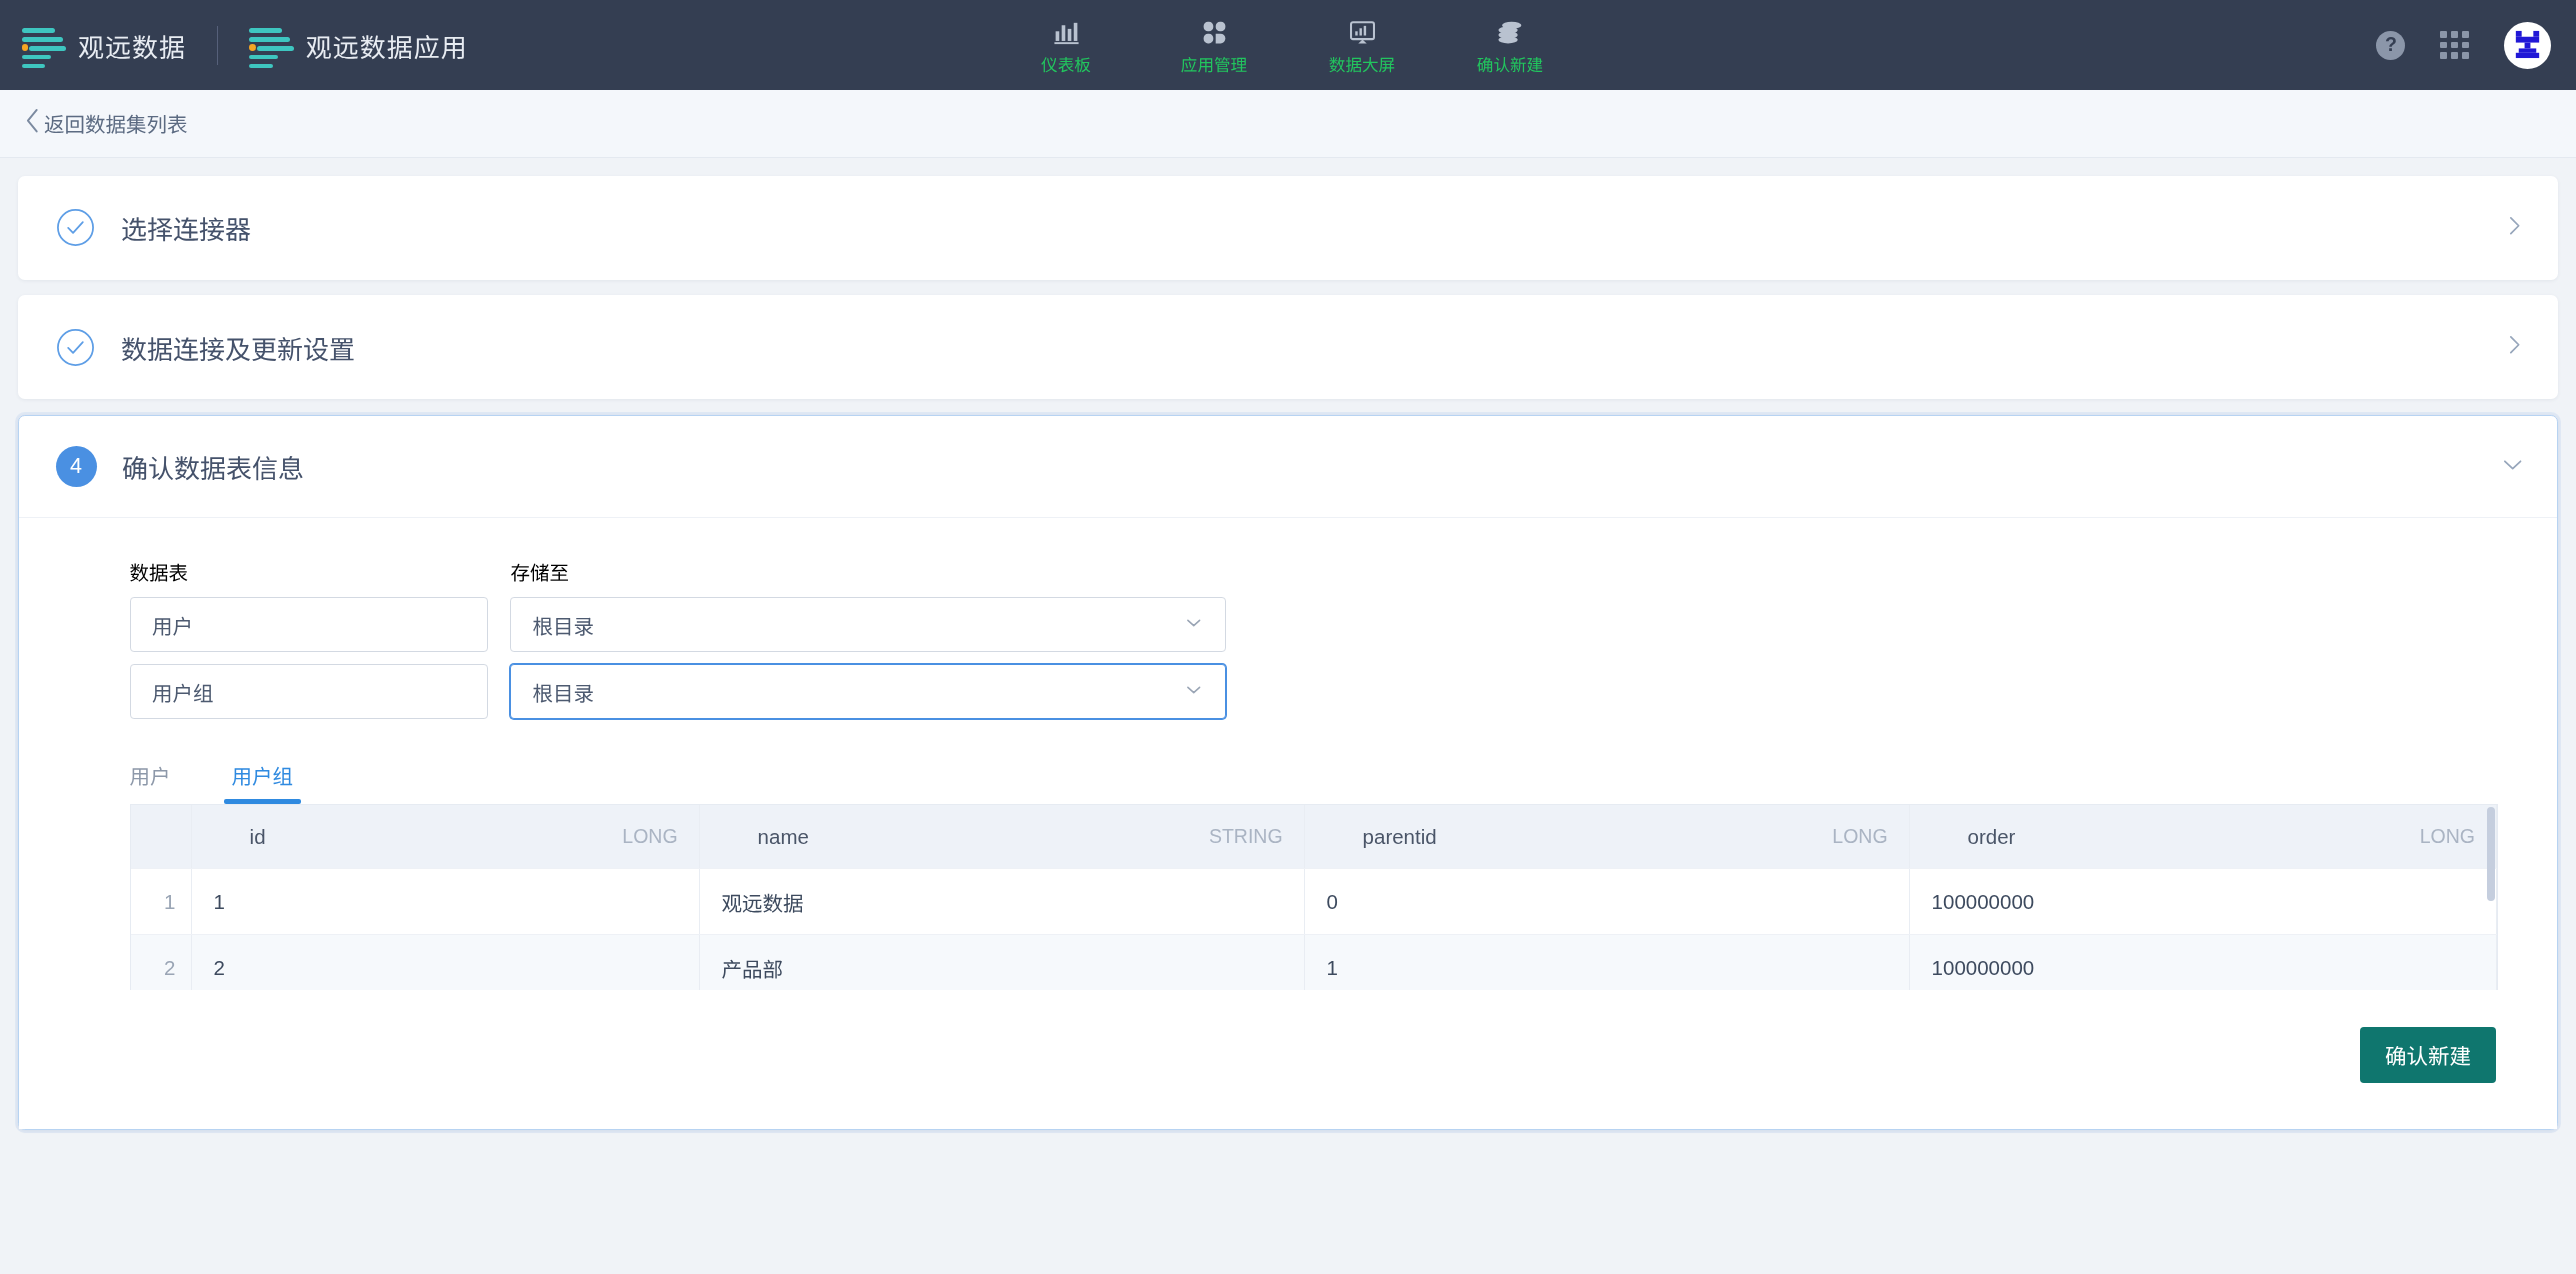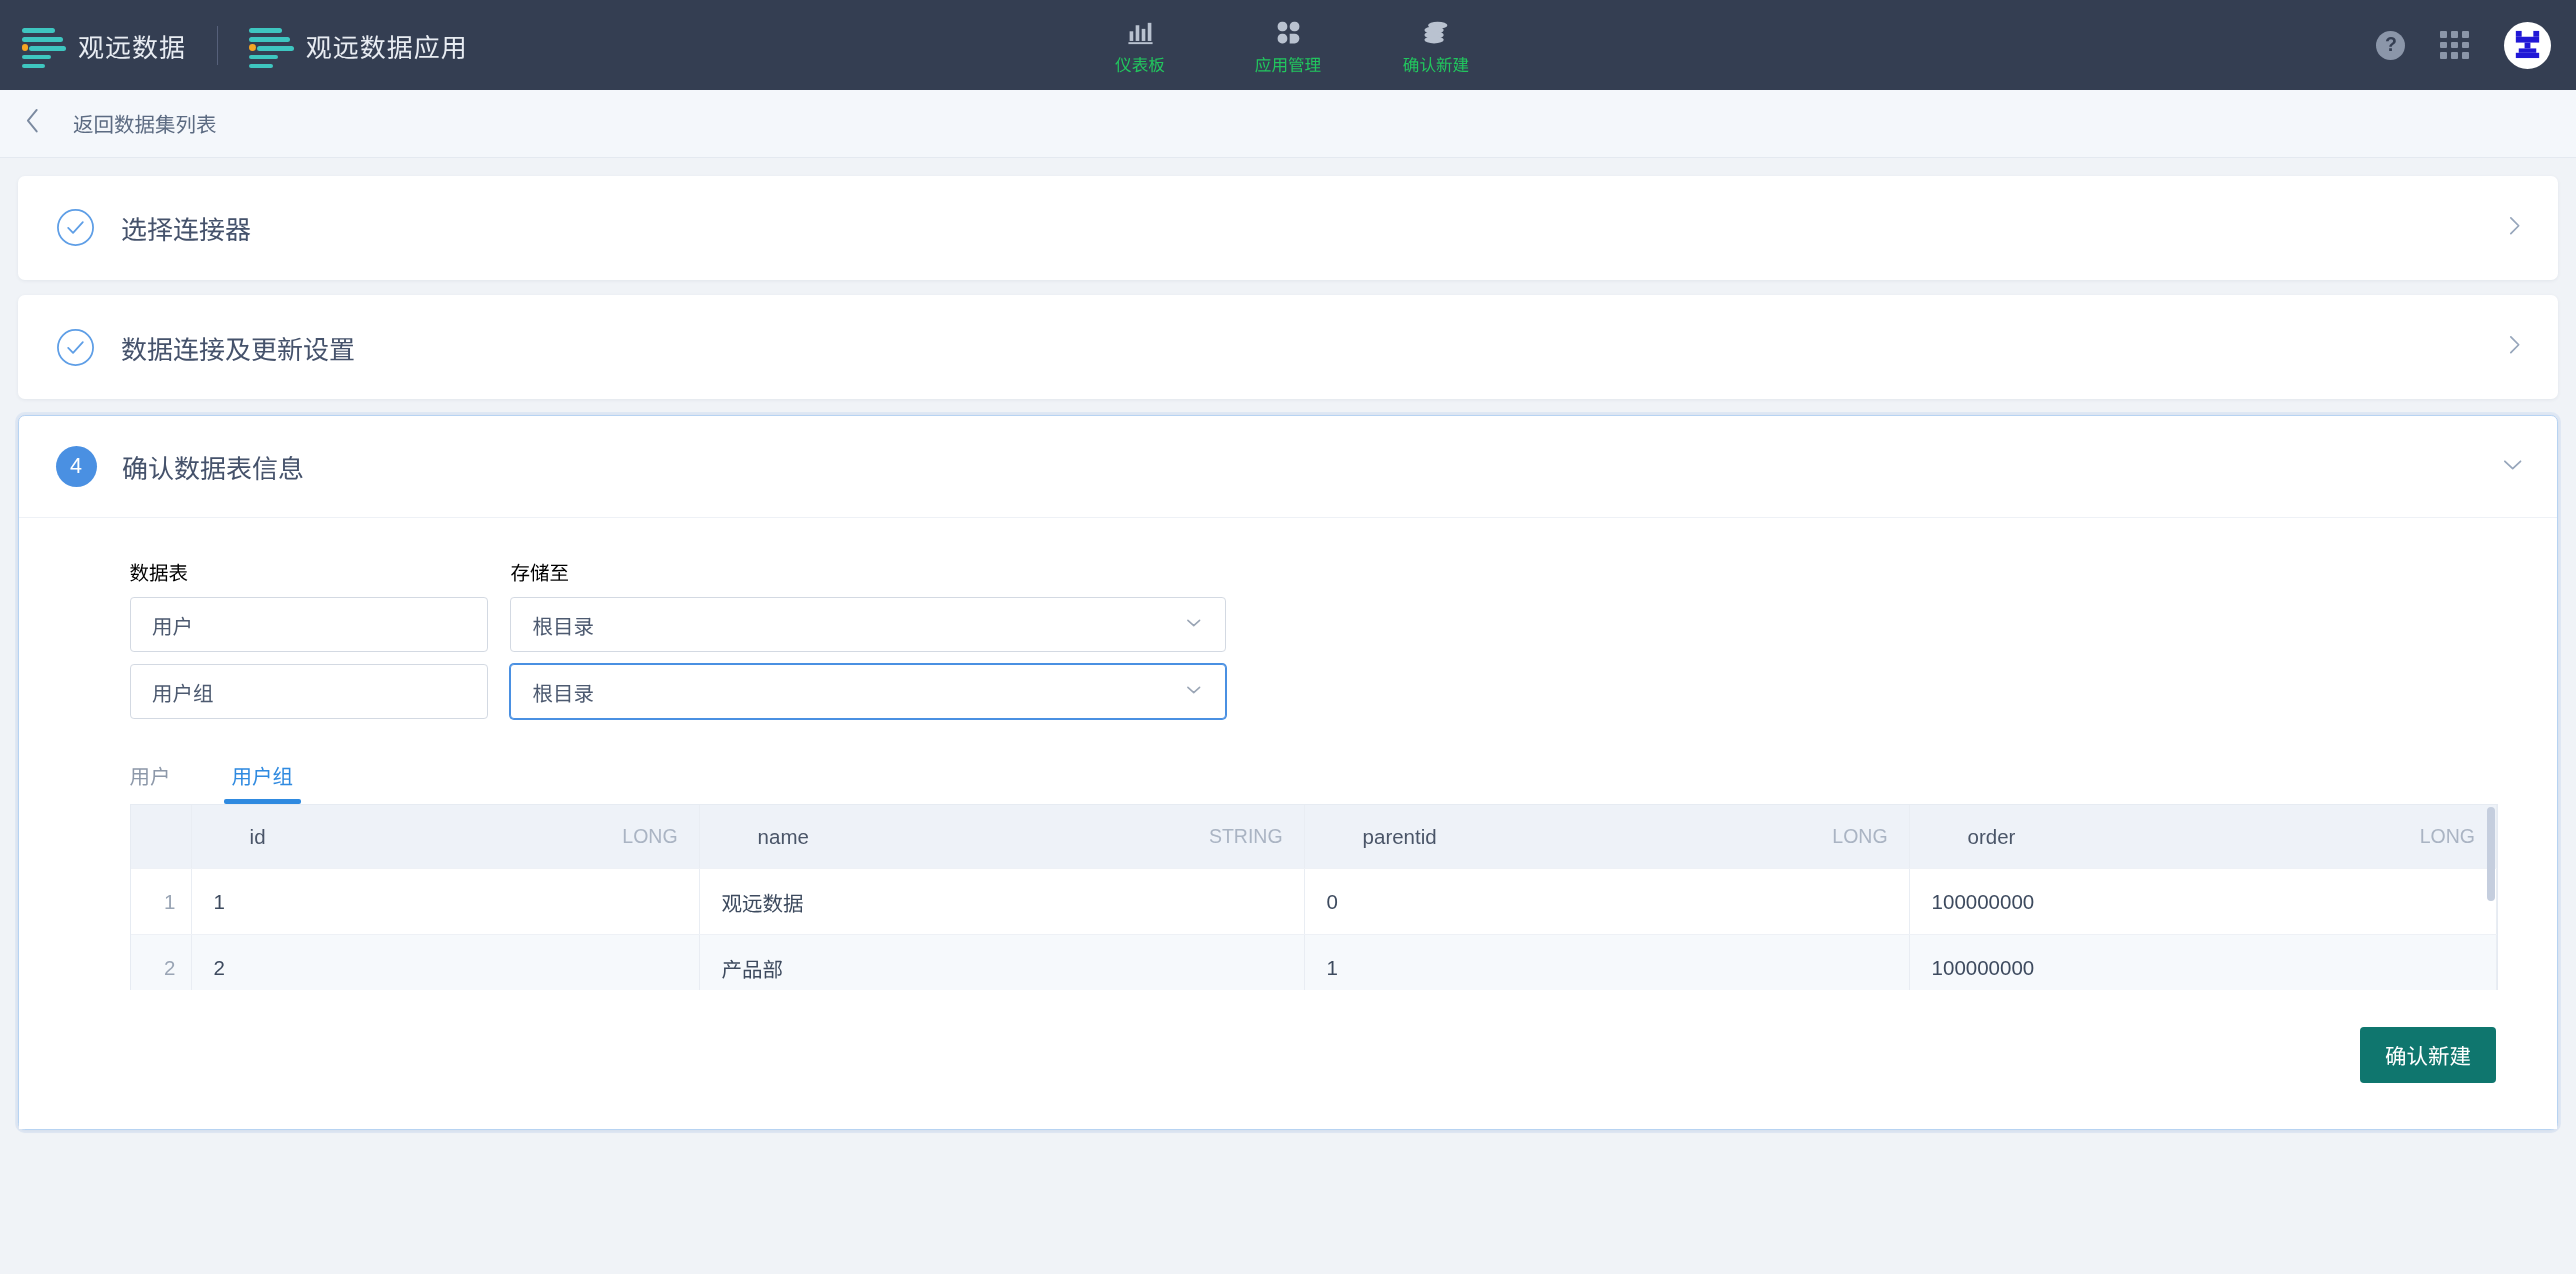--- a/index.html
+++ b/index.html
@@ -83,21 +83,21 @@
   }
 
   
   .crumbbar {
     height: 68px; background: #f4f7fb;
     display: flex; align-items: center;
     padding-left: 25.4px;
     border-bottom: 1px solid #e4e9f0;
   }
   .crumb-link {
-    display: flex; align-items: center; gap: 32px;
+    display: flex; align-items: center; gap: 3px;
     color: #5c6b82; font-size: 20.5px; cursor: pointer;
   }
   .crumb-chev { display: block; }
 
   
   .page { padding: 17.6px 17.6px 0 17.6px; }
 
   .step-card {
     background: #fff;
     border-radius: 6.8px;
@@ -272,20 +272,32 @@
         <svg width="29" height="29" viewBox="0 0 24 24" fill="none">
           <rect x="3" y="3" width="8" height="8" rx="3.6" fill="#b9c2d0"></rect>
           <rect x="13" y="3" width="8" height="8" rx="3.6" fill="#b9c2d0"></rect>
           <rect x="3" y="13" width="8" height="8" rx="3.6" fill="#b9c2d0"></rect>
           <path d="M13 13h4a4 4 0 0 1 4 4 4 4 0 0 1-4 4h-4z" fill="#b9c2d0"></path>
         </svg>
       </span>
       <span class="nav-label">应用管理</span>
     </div>
 
+    <div class="nav-item">
+      <span class="nav-ico">
+        <svg width="29" height="29" viewBox="0 0 24 24" fill="none">
+          <rect x="2.5" y="3.5" width="19" height="14" rx="1.6" stroke="#b9c2d0" stroke-width="1.7"></rect>
+          <rect x="6" y="11" width="2" height="3.5" fill="#b9c2d0"></rect>
+          <rect x="9.5" y="8.5" width="2" height="6" fill="#b9c2d0"></rect>
+          <rect x="13" y="6.5" width="2" height="8" fill="#b9c2d0"></rect>
+          <path d="M12 17.8l3.5 3.2h-7z" fill="#b9c2d0"></path>
+        </svg>
+      </span>
+      <span class="nav-label">数据大屏</span>
+    </div>
 
     <div class="nav-item">
       <span class="nav-ico">
         <svg width="29" height="29" viewBox="0 0 24 24" fill="none">
           <ellipse cx="13" cy="6" rx="8" ry="3" fill="#b9c2d0"></ellipse>
           <ellipse cx="10" cy="10" rx="8" ry="3" fill="#b9c2d0"></ellipse>
           <ellipse cx="10" cy="14" rx="8" ry="3" fill="#b9c2d0"></ellipse>
           <ellipse cx="10" cy="18" rx="8" ry="3" fill="#b9c2d0"></ellipse>
         </svg>
       </span>

